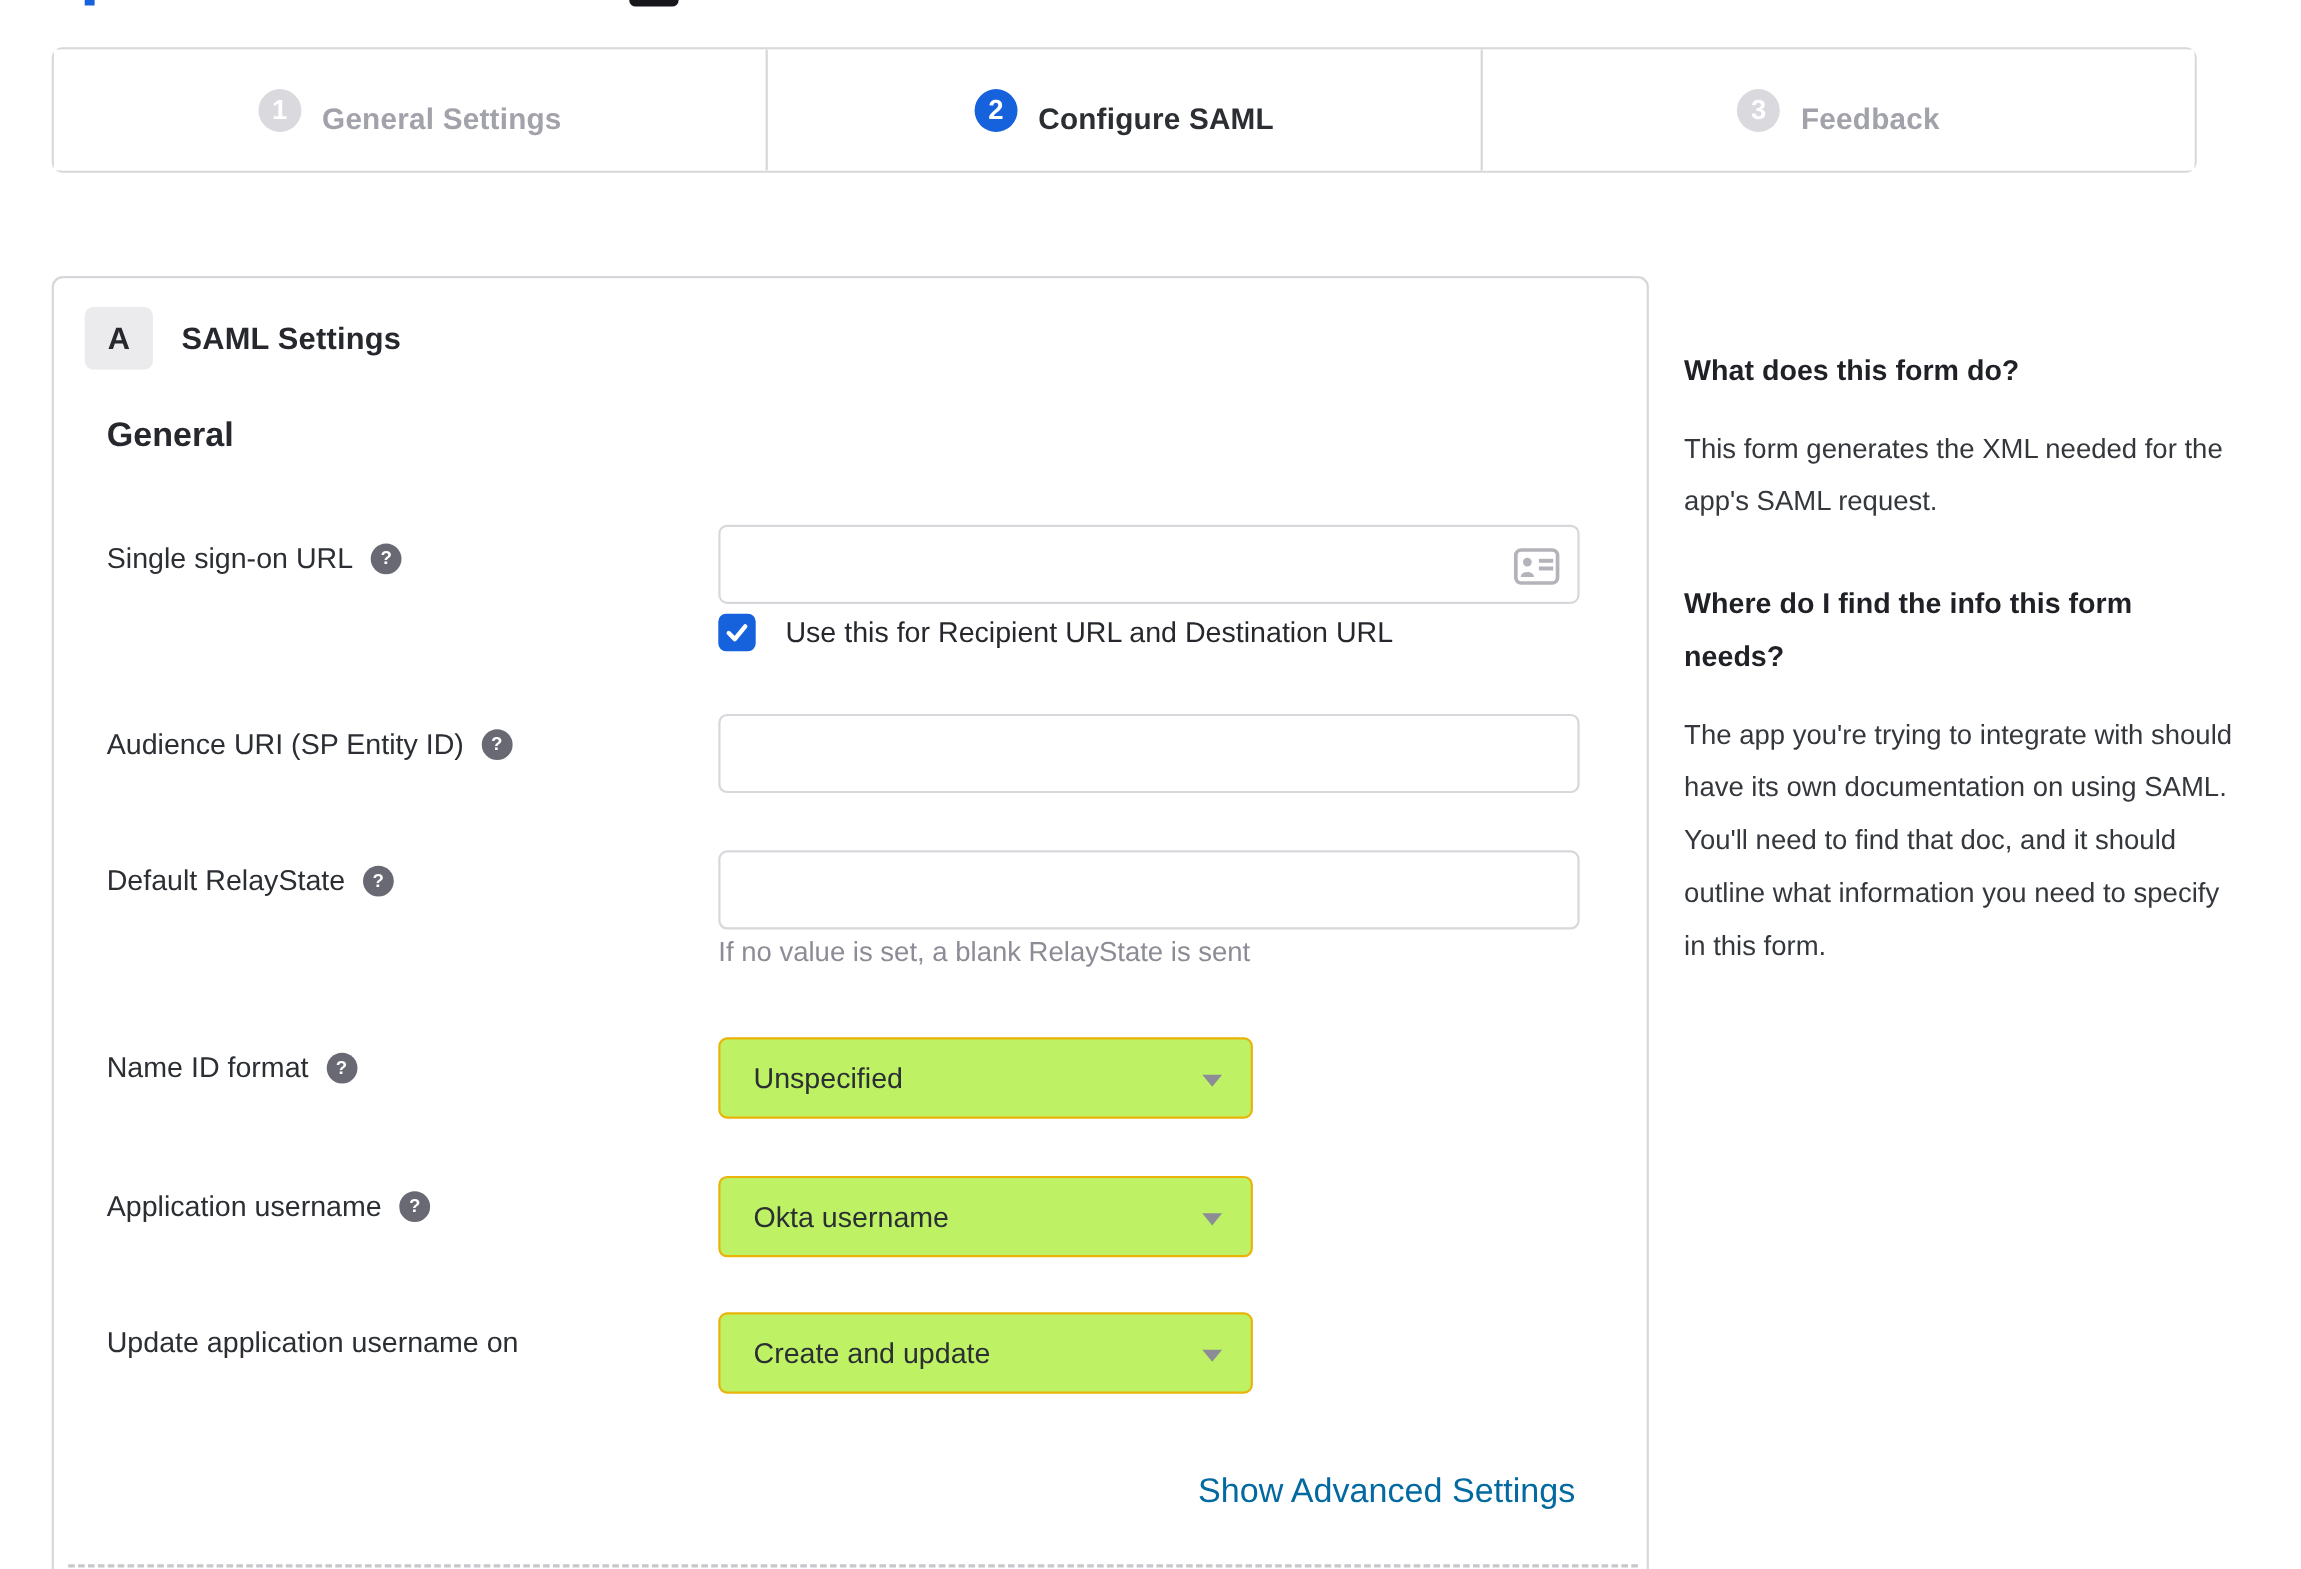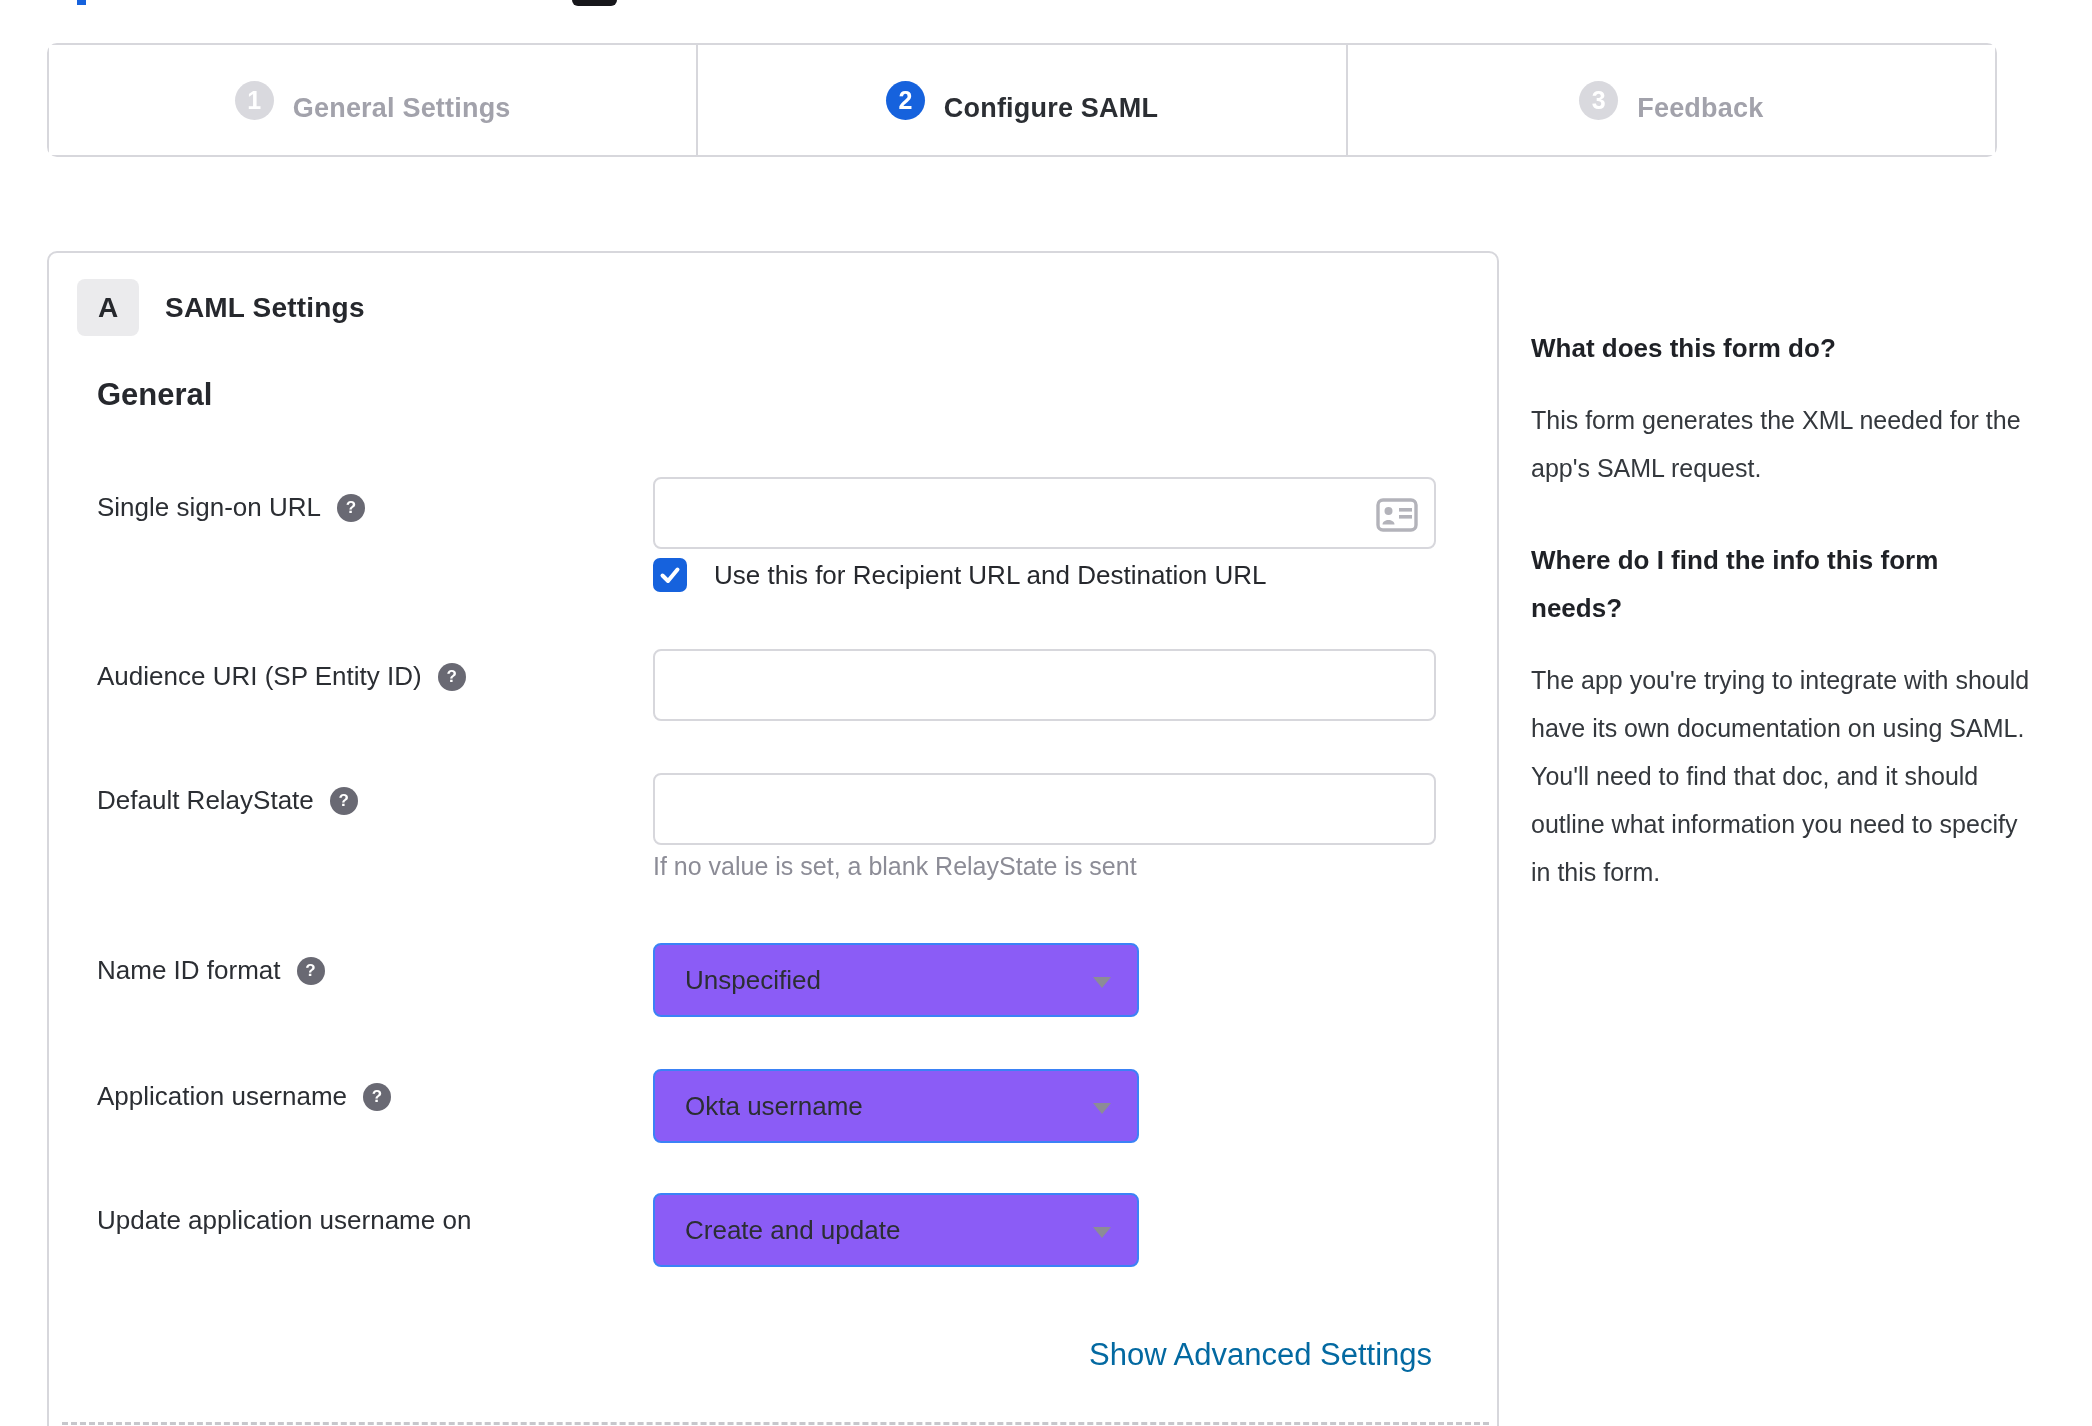--- a/index.html
+++ b/index.html
@@ -31,38 +31,38 @@
   .group-heading { left:48px; top:124px; font-size:31px; font-weight:bold; }
 
   .field-label { left:48px; display:flex; align-items:center; gap:16px; font-size:26px; color:#2b2e33; }
   .help-icon { width:28px; height:28px; border-radius:50%; background:#696973; color:#fff;
                display:flex; align-items:center; justify-content:center; font-size:17px; font-weight:bold; flex:0 0 auto; }
 
   .text-input { left:604px; width:783px; height:72px; background:#fff;
                 border:2px solid #d7d7dc; border-radius:8px; }
   .input-icon { right:16px; top:19px; width:42px; height:34px; }
 
-  .select-box { left:604px; width:486px; height:74px; background:#8b5cf6; border:2px solid #3b82f6; border-radius:8px;
+  .select-box { left:604px; width:486px; height:74px; background:#bef264; border:2px solid #eab308; border-radius:8px;
                 display:flex; align-items:center; padding:0 30px; font-size:26px; color:#2b2e33; cursor:pointer; }
   .select-caret { position:absolute; right:26px; top:32px; width:0; height:0;
                   border-left:9px solid transparent; border-right:9px solid transparent; border-top:11px solid #8c8c96; }
 
   .checkbox-row { left:604px; top:305px; display:flex; align-items:center; gap:27px;text-align:center; }
   .checkbox { width:34px; height:34px; background:#1662dd; border-radius:7px;
               display:flex; align-items:center; justify-content:center; }
   .checkbox-label { font-size:26px; color:#26282d; }
 
   .hint { left:604px; top:599px; font-size:25px; color:#8c8c96; }
 
   .advanced-link { top:1084px; right:65px; font-size:31px; font-weight:500; color:#0369a1; cursor:pointer; text-decoration:none; }
 
   .dashed-divider { left:13px; top:1169px; width:1427px; border-top:3px dashed #c7c7cc; }
 
   
-  .sidebar { left:1531px; top:324px; width:500px; }
+  .sidebar { left:1531px; top:312px; width:500px; }
   .sidebar h3 { font-size:26px; font-weight:bold; color:#1f2126; line-height:48px; }
   .sidebar p  { font-size:25px; color:#34383d; line-height:48px; margin-top:24px; }
   .sidebar .q2 { margin-top:44px; }
 
   svg { display:block; }
 </style>
 </head>
 <body>
 
 <div class="abs frag-blue"></div>

